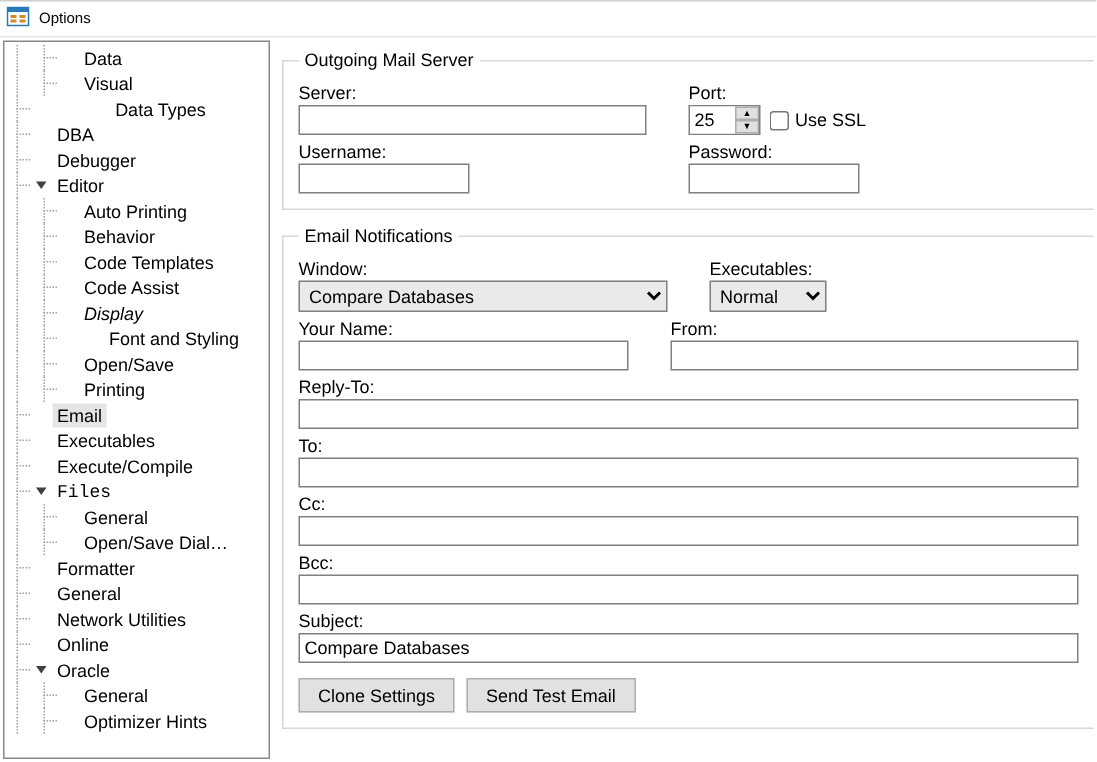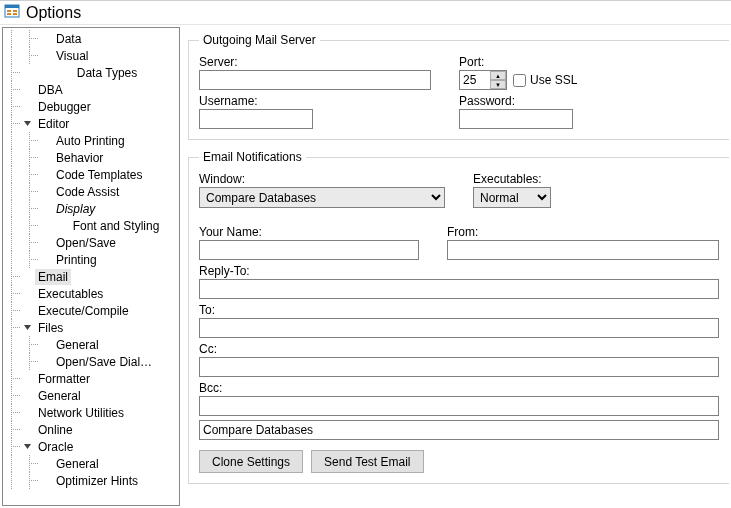--- a/index.html
+++ b/index.html
@@ -17,21 +17,21 @@
     border-top: 1px solid #d0d0d0;
   }
   .titlebar {
     height: 24px;
     display: flex; align-items: center;
     padding: 0 4px;
     gap: 6px;
     border-bottom: 1px solid #e5e5e5;
   }
   .titlebar svg { width: 16px; height: 16px; }
-  .title { font-size: 16px; }
+  .title { font-size: 10px; }
   .content {
     flex: 1; display: flex; min-height: 0;
   }
   .tree-pane {
     width: 178px;
     border: 1px solid #888;
     margin: 2px 0 2px 2px;
     overflow: hidden;
     position: relative;
     background: #fff;
@@ -255,21 +255,21 @@
               <span style="position: absolute; border-left: 1px dotted rgb(160, 160, 160); left: 4px; top: 0px; bottom: 0px;"></span>
               <span class="twisty"></span>
               <span class="label">Executables</span>
             </div>
             <div class="node" style="padding-left: 14px;">
               <span style="position: absolute; border-top: 1px dotted rgb(160, 160, 160); left: 4px; width: 9px; top: 8px;"></span>
               <span style="position: absolute; border-left: 1px dotted rgb(160, 160, 160); left: 4px; top: 0px; bottom: 0px;"></span>
               <span class="twisty"></span>
               <span class="label">Execute/Compile</span>
             </div>
-            <div class="node" style="padding-left: 14px;">
+            <div class="node" style="padding-left: 14px; font-family: Liberation Mono, monospace;">
               <span style="position: absolute; border-top: 1px dotted rgb(160, 160, 160); left: 4px; width: 9px; top: 8px;"></span>
               <span style="position: absolute; border-left: 1px dotted rgb(160, 160, 160); left: 4px; top: 0px; bottom: 0px;"></span>
               <span class="twisty">
                 <svg viewBox="0 0 9 9">
                   <path d="M1 2 L8 2 L4.5 7 Z" fill="#404040"></path>
                 </svg>
               </span>
               <span class="label">Files</span>
             </div>
             <div class="node" style="padding-left: 32px;">
@@ -387,21 +387,21 @@
             </select>
           </div>
           <div class="col">
             <span class="lbl">Executables:</span>
             <select style="width:78px;">
               <option>Normal</option>
             </select>
           </div>
         </div>
 
-        <div class="row" style="margin-top:17px;">
+        <div class="row" style="margin-top:4px;">
           <div class="col" style="width:220px;">
             <span class="lbl">Your Name:</span>
             <input type="text" value="" style="">
           </div>
           <div class="col" style="flex:1;">
             <span class="lbl">From:</span>
             <input type="text" class="wide" value="" style="">
           </div>
         </div>
 
@@ -415,20 +415,21 @@
         </div>
         <div class="field-block col">
           <span class="lbl">Cc:</span>
           <input type="text" class="wide" value="" style="">
         </div>
         <div class="field-block col">
           <span class="lbl">Bcc:</span>
           <input type="text" class="wide" value="" style="">
         </div>
         <div class="field-block col">
+          <span class="lbl">Subject:</span>
           <input type="text" class="wide" value="Compare Databases" style="">
         </div>
 
         <div style="margin-top:10px; display:flex; gap:8px;">
           <button class="std">Clone Settings</button>
           <button class="std">Send Test Email</button>
         </div>
       </fieldset>
 
     </div>

